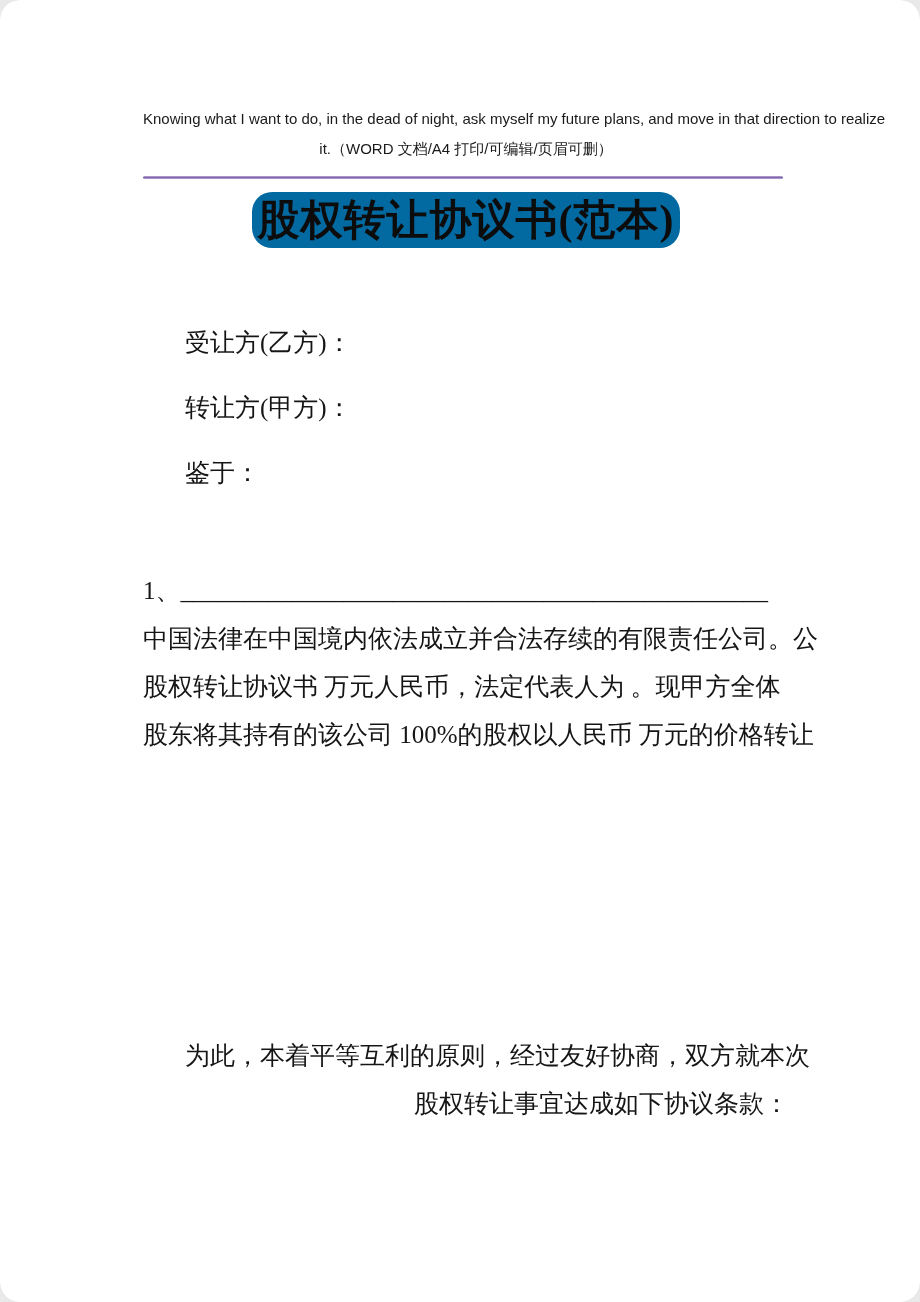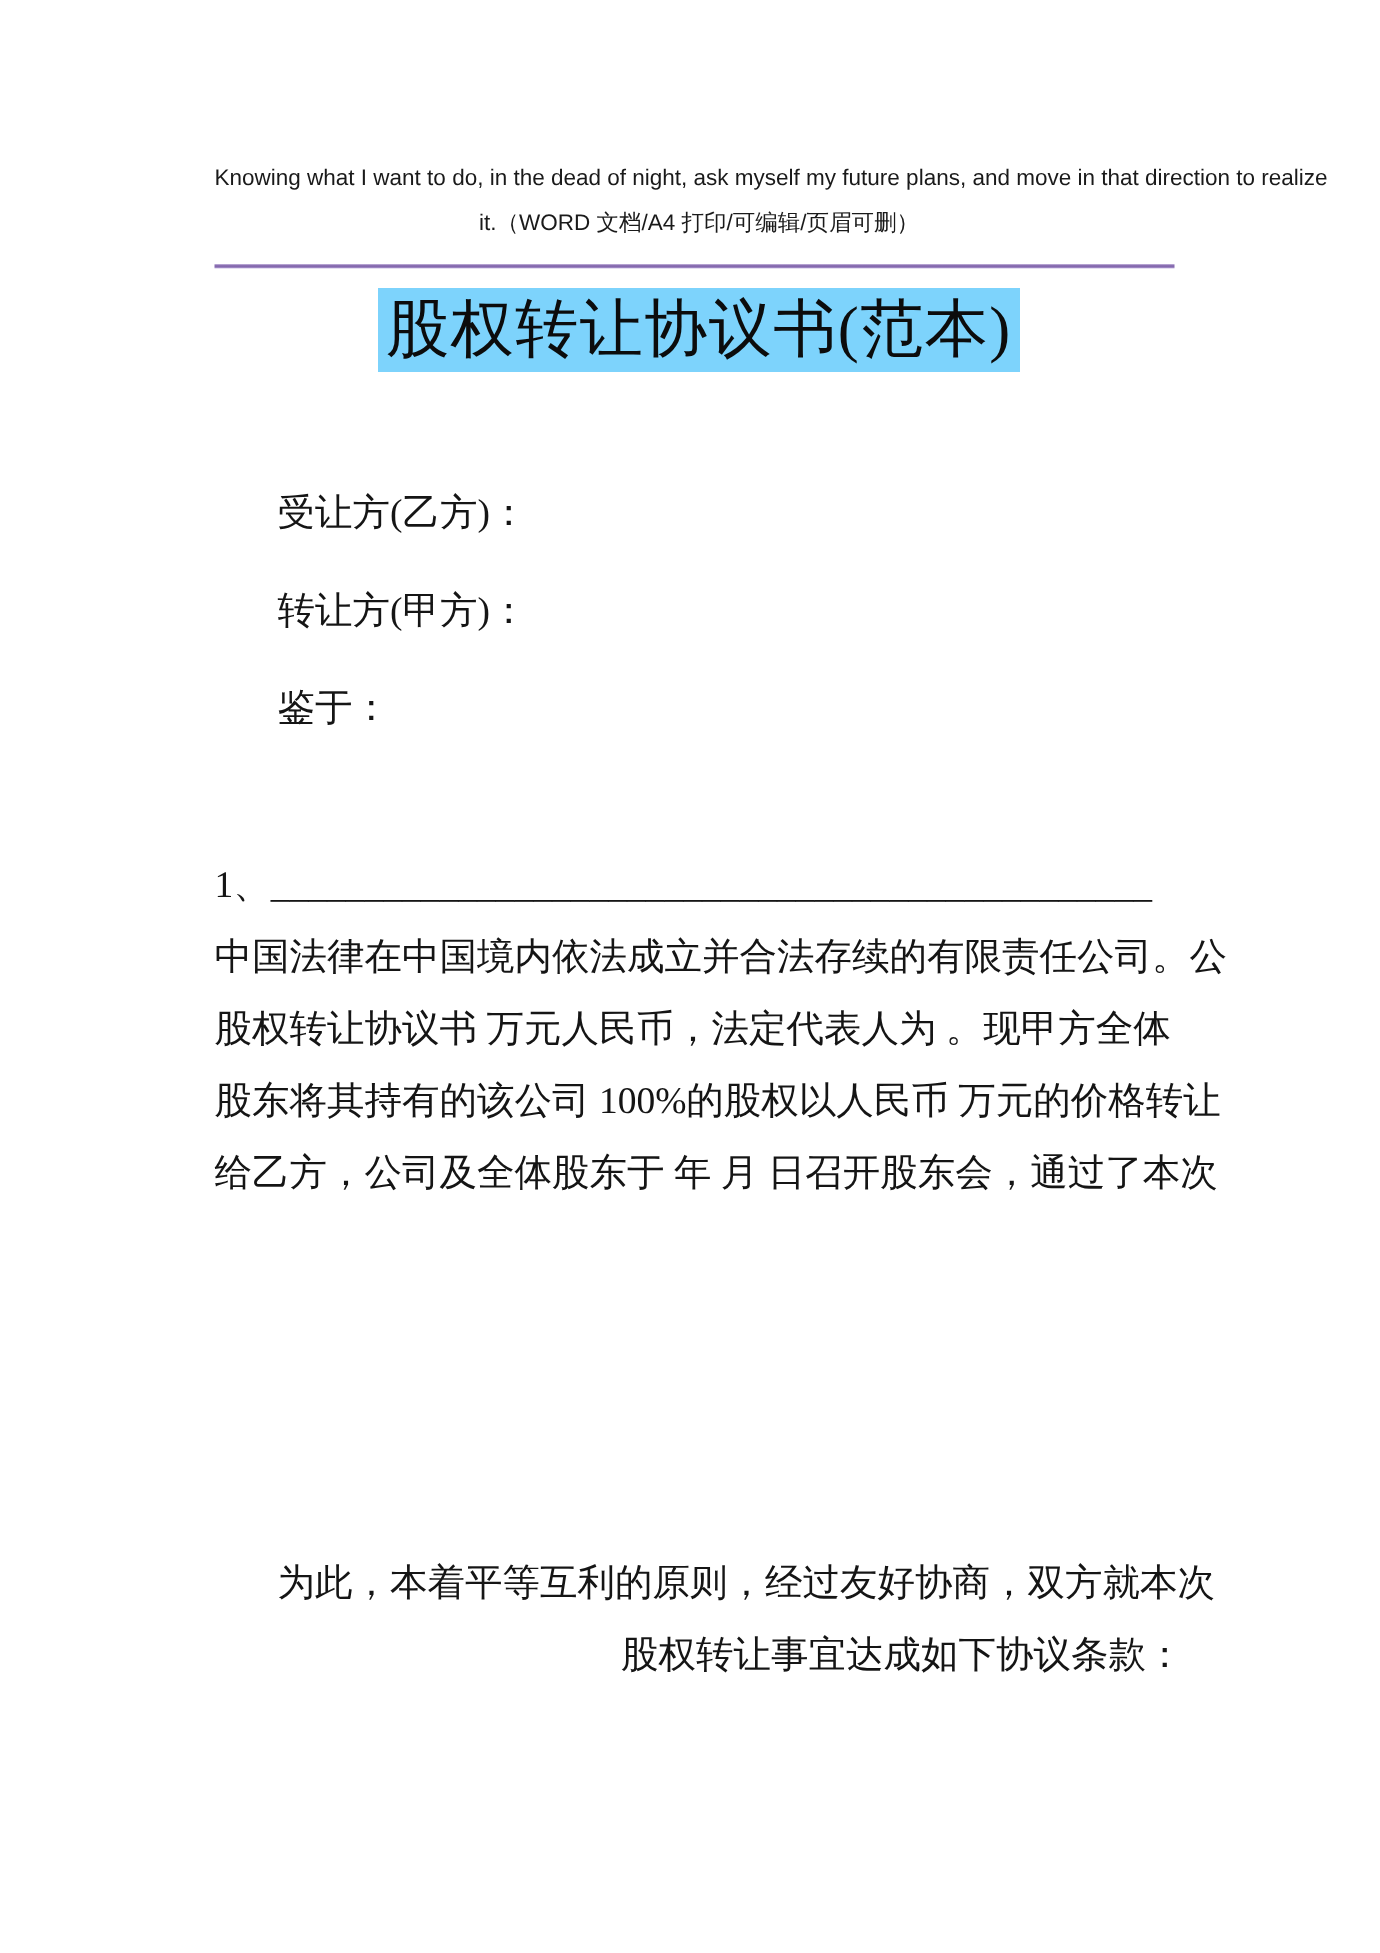--- a/index.html
+++ b/index.html
@@ -1,15 +1,15 @@
 <!DOCTYPE html>
 <html><head>
 <meta charset="utf-8">
 <style>
-  * { margin: 0; padding: 0; box-sizing: border-box; }
+  * { margin: 0; padding: 0; box-sizing: border-box; border-radius: 20px; }
   html, body { background: #e9e9e9; }
   .page {
     position: relative;
     width: 920px;
     height: 1302px;
     margin: 0 auto;
     background: #ffffff;
     overflow: hidden;
     font-family: "Liberation Serif", "DejaVu Serif", serif;
     color: #111111;
@@ -37,24 +37,24 @@
   
   .title-wrap {
     position: absolute;
     left: 143px;
     top: 192px;
     width: 646px;
     text-align: center;
   }
   .title-highlight {
     display: inline-block;
-    background: #7dd3fc;
+    background: #0369a1;
     padding: 1px 6px;
     font-size: 42px;
-    font-weight: normal;
+    font-weight: bold;
     line-height: 54px;
     letter-spacing: 1px;
     color: #0c0c0c;
     white-space: nowrap;
   }
   
   .doc-line {
     font-size: 25px;
     line-height: 48px;
     white-space: pre;
@@ -87,21 +87,20 @@
     <div class="doc-line indent">受让方(乙方)：</div>
     <div class="doc-line indent">转让方(甲方)：</div>
     <div class="doc-line indent">鉴于：</div>
   </div>
 
   <div class="para-1">
     <div class="doc-line">1、_______________________________________________</div>
     <div class="doc-line">中国法律在中国境内依法成立并合法存续的有限责任公司。公</div>
     <div class="doc-line">股权转让协议书 万元人民币，法定代表人为 。现甲方全体</div>
     <div class="doc-line">股东将其持有的该公司 100%的股权以人民币 万元的价格转让</div>
-    <div class="doc-line">给乙方，公司及全体股东于 年 月 日召开股东会，通过了本次</div>
   </div>
 
 
   <div class="para-3">
     <div class="doc-line indent">为此，本着平等互利的原则，经过友好协商，双方就本次</div>
     <div class="doc-line">股权转让事宜达成如下协议条款：</div>
   </div>
 
 </div>
 

